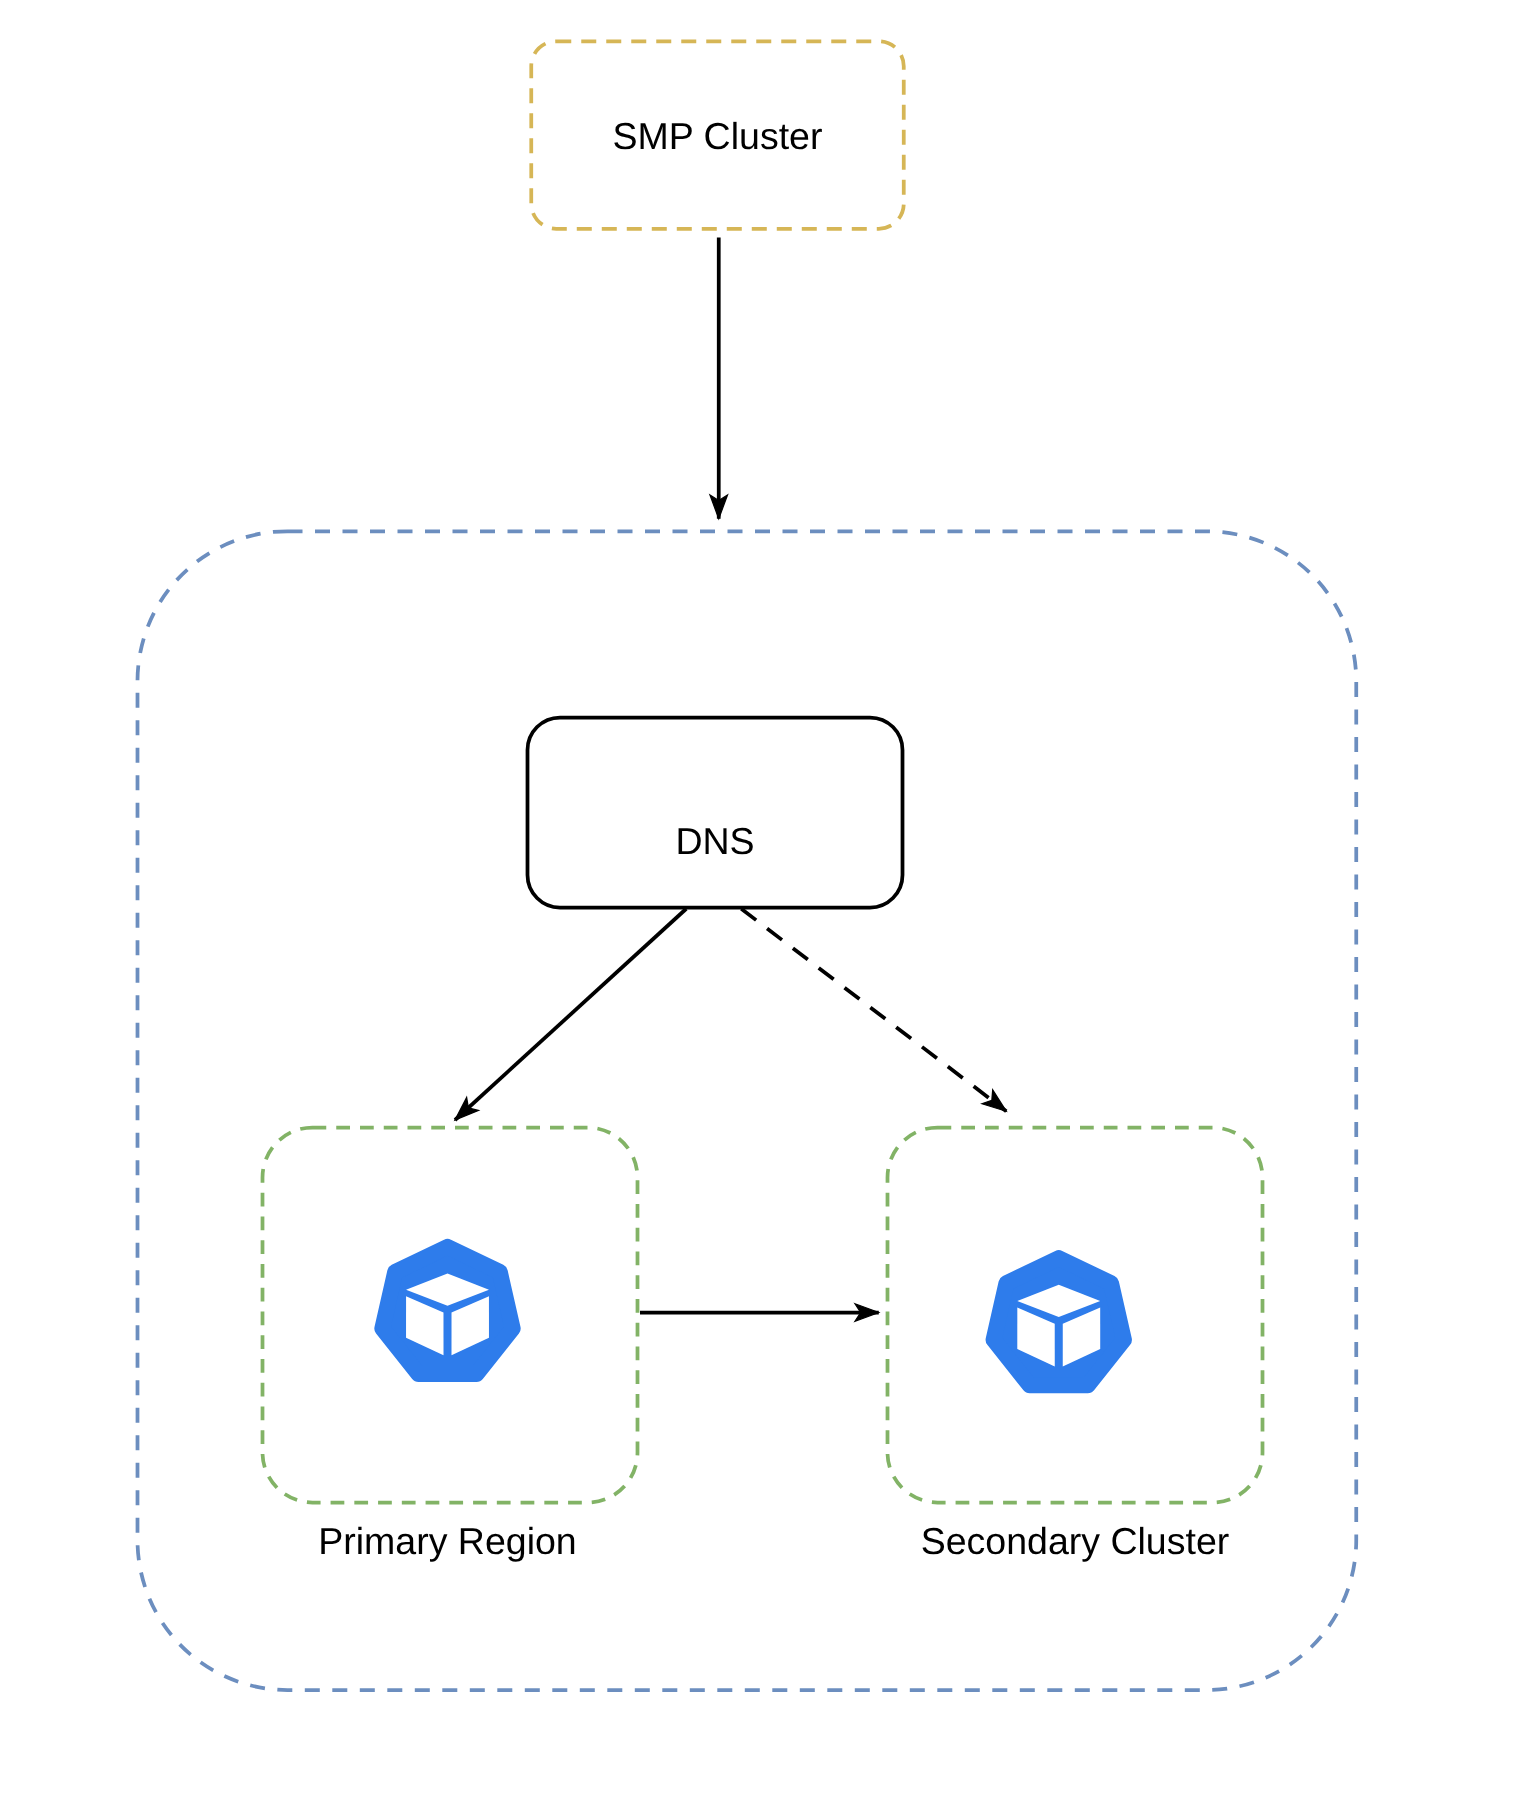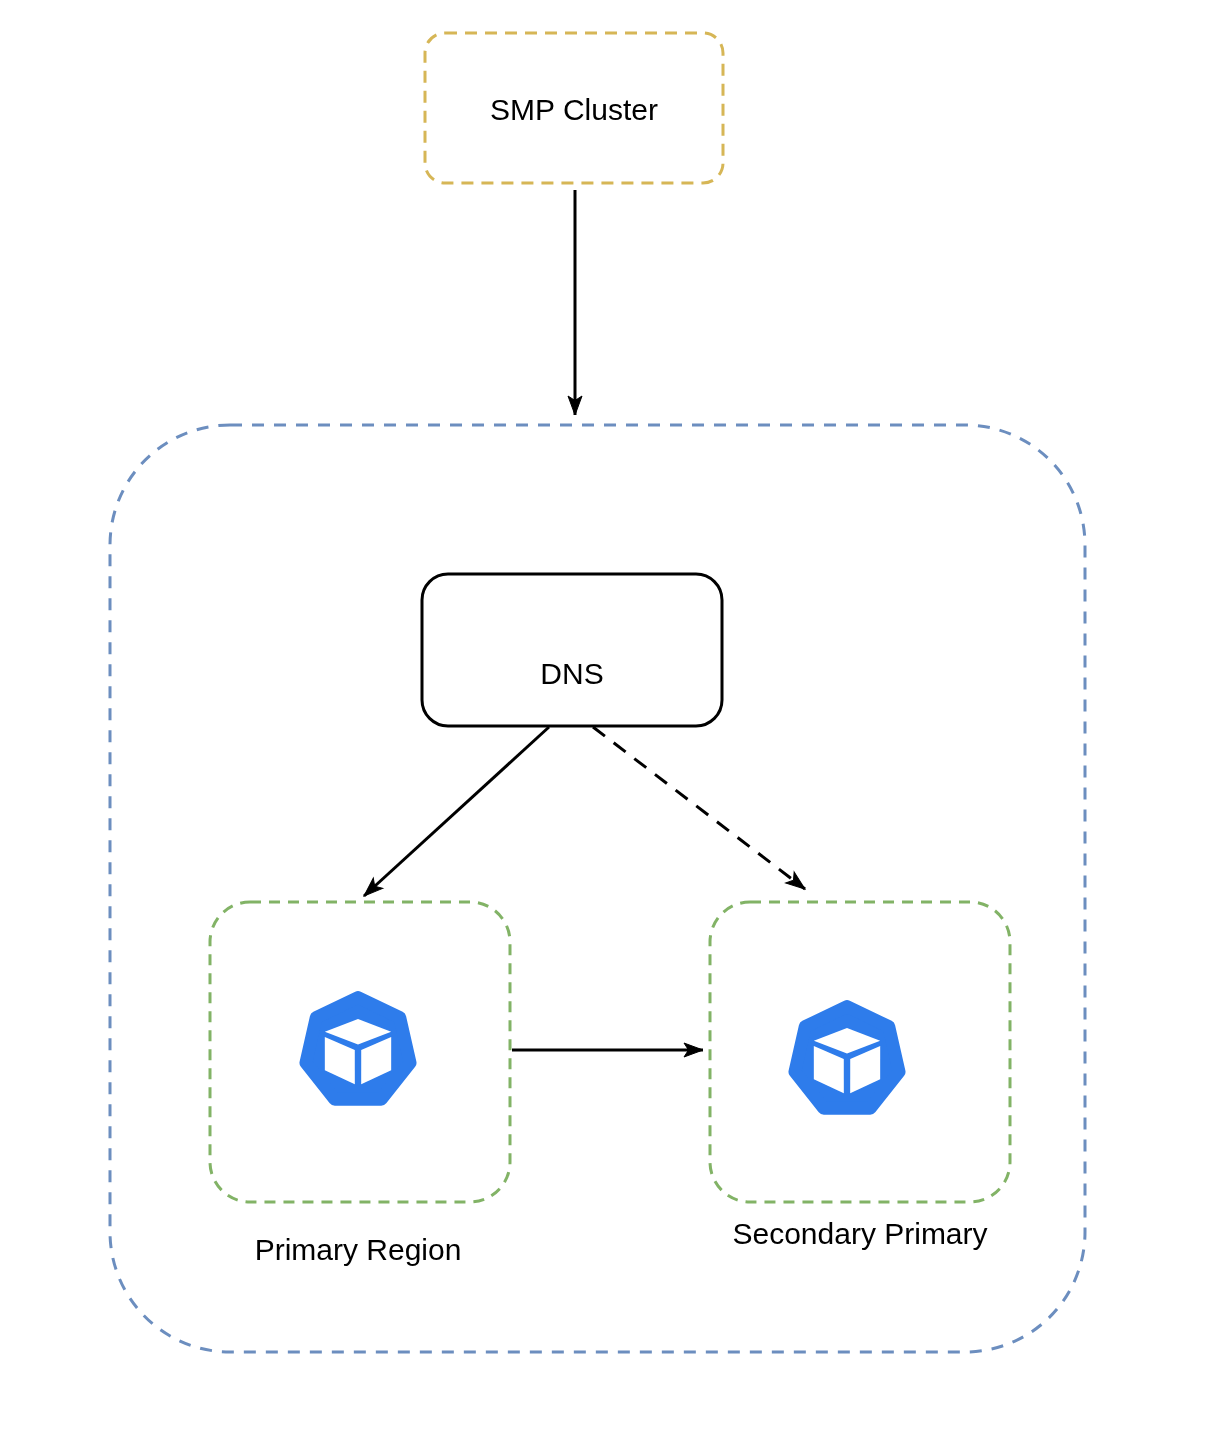--- a/index.html
+++ b/index.html
@@ -71,17 +71,17 @@
       <path d="M0,-30 L31,-18 L0,-6 L-31,-18 Z" fill="#ffffff"></path>
       <path d="M-31,-13 L-3,-1 L-3,31 L-31,18 Z" fill="#ffffff"></path>
       <path d="M3,-1 L31,-13 L31,18 L3,31 Z" fill="#ffffff"></path>
     </g>
   </svg>
 
   <div class="node-label" style="left:574px; top:110px;">SMP Cluster</div>
 
   <div class="node-label" style="left:572px; top:674px;">DNS</div>
 
-  <div class="node-label" style="left:358px; top:1234px;margin-top:16px;">Primary Region</div>
+  <div class="node-label" style="left:358px; top:1234px;">Primary Region</div>
 
-  <div class="node-label" style="left:860px; top:1234px;">Secondary Primary</div>
+  <div class="node-label" style="left:860px; top:1234px;">Secondary Cluster</div>
 
 </div>
 
 </body></html>

